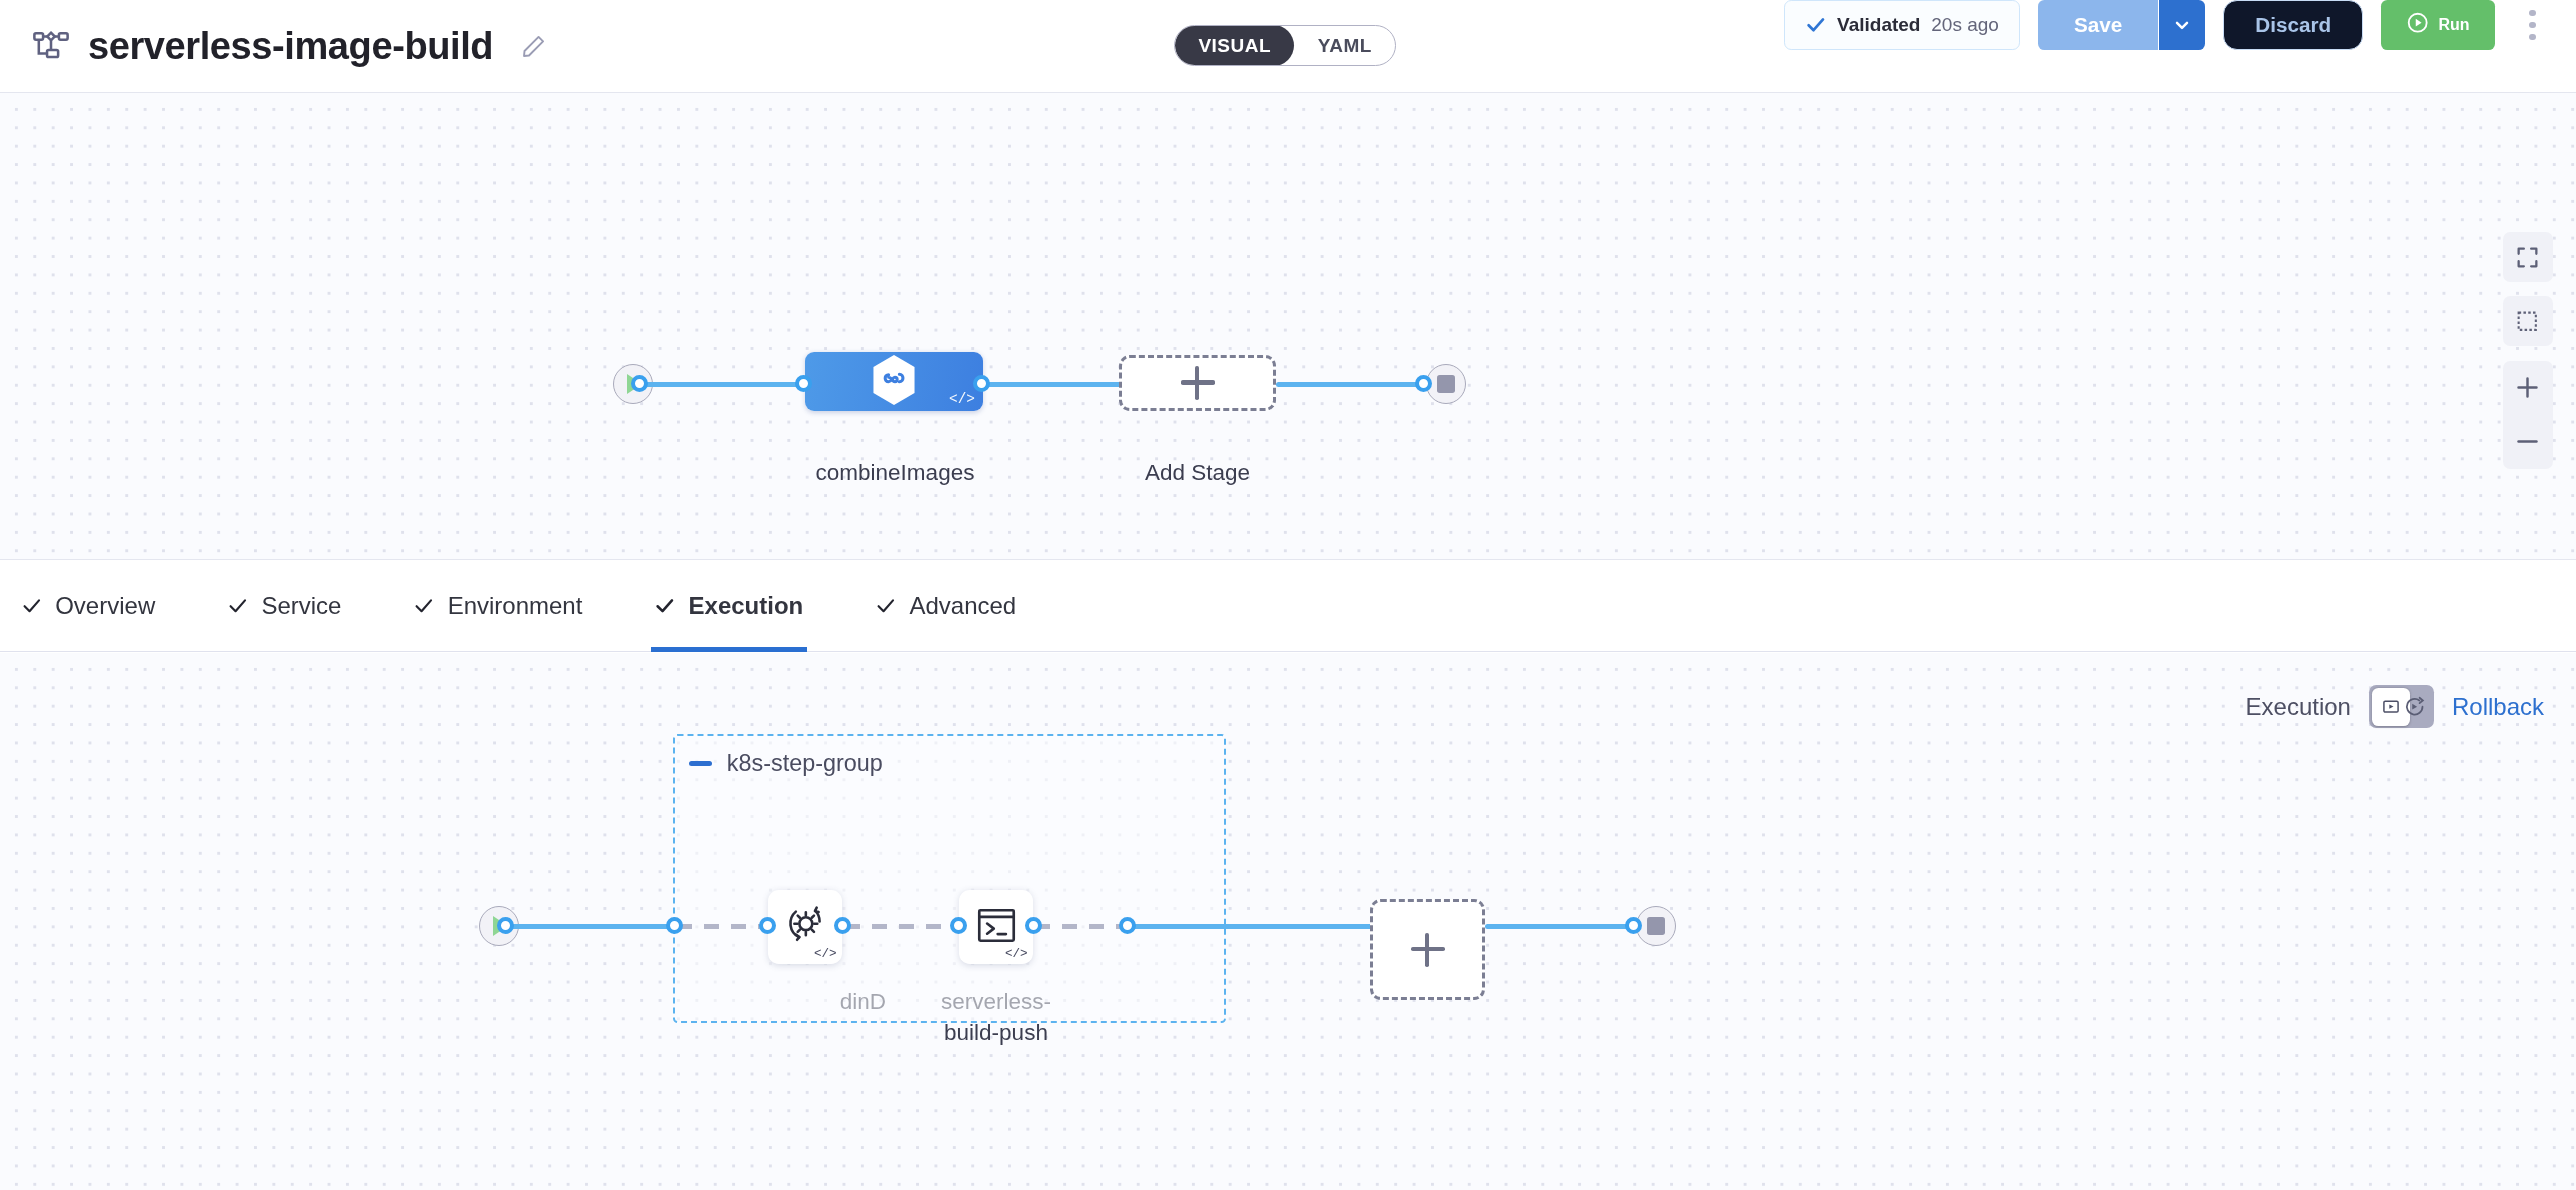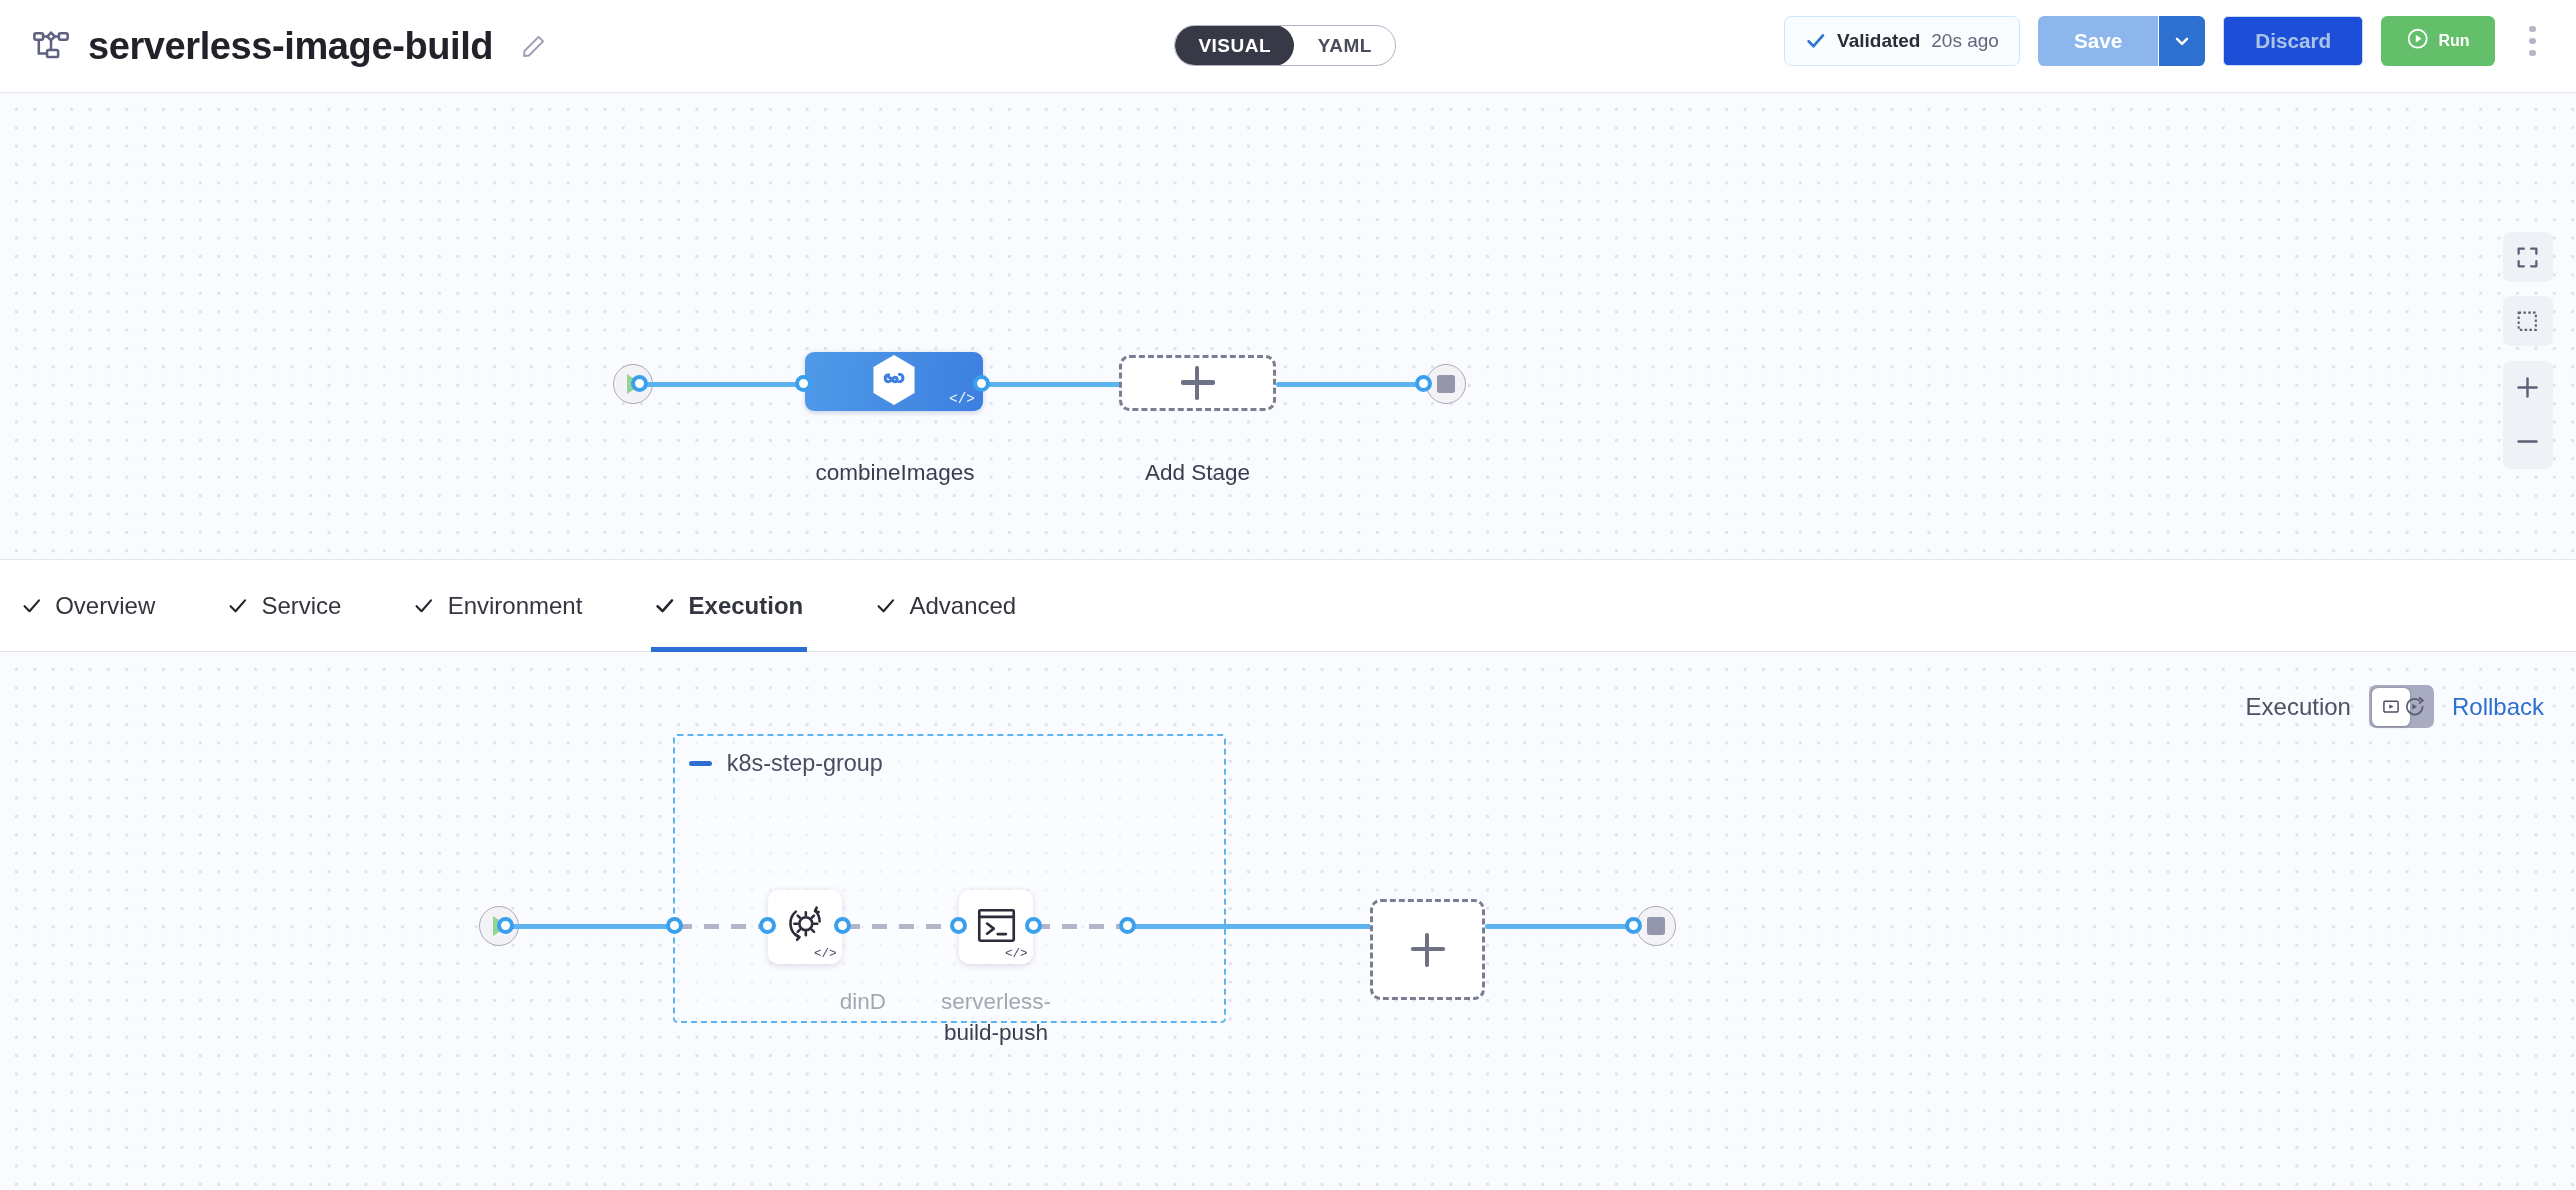--- a/index.html
+++ b/index.html
@@ -38,21 +38,21 @@
   .seg {
     height: 41px; display: flex; align-items: center; justify-content: center;
     font-size: 19px; font-weight: 700; letter-spacing: 0.5px;
     padding: 0 23.4px; cursor: pointer;
   }
   .seg.active { background: #383946; color: #ffffff; border-radius: 20.7px; }
   .seg.inactive { color: #4a4c5c; }
 
   .hdr-right {
     position: absolute; right: 23.4px; top: 0; height: 82px;
-    display: flex; align-items: center; gap: 18px;
+    display: flex; align-items: flex-start; gap: 18px;
   }
   .validated-chip {
     display: flex; align-items: center; gap: 10.8px;
     height: 50px; padding: 0 20px;
     border: 0.9px solid #cfe6fb; border-radius: 7.2px; background: #fafdff;
     font-size: 19px;
   }
   .validated-chip .vt { font-weight: 700; color: #2b2c38; }
   .validated-chip .vtime { color: #63657a; font-weight: 400; }
   .check-blue { width: 21.6px; height: 21.6px; display:block; }
@@ -61,22 +61,22 @@
   .save-main {
     background: #8cb6ec; color: #ffffff; font-size: 20.7px; font-weight: 700;
     padding: 0 36px; display: flex; align-items: center; justify-content: center;
     border: none; cursor: pointer; font-family: inherit;
   }
   .save-caret {
     background: #2d70cf; width: 47px; display: flex; align-items: center;
     justify-content: center; cursor: pointer; border-left: 0.9px solid #ffffff;
   }
   .discard-btn {
-    height: 50px; padding: 0 31px; border: 0.9px solid #c8dcf5; border-radius: 5px;
-    background: #1d4ed8; color: #a9c4e8; font-size: 20.7px; font-weight: 700;
+    height: 50px; padding: 0 31px; border: 0.9px solid #c8dcf5; border-radius: 14px;
+    background: #0f172a; color: #a9c4e8; font-size: 20.7px; font-weight: 700;
     display: flex; align-items: center; cursor: pointer; font-family: inherit;
   }
   .run-btn {
     height: 50px; padding: 0 25px; border: none; border-radius: 6.3px;
     background: #64bf6a; color: #ffffff; font-size: 16px; font-weight: 700;
     display: flex; align-items: center; gap: 9px; cursor: pointer; font-family: inherit;
   }
   .kebab { width: 40px; height: 50px; display: flex; flex-direction: column;
            align-items: center; justify-content: center; gap: 5.4px; cursor: pointer; }
   .kebab i { width: 6.3px; height: 6.3px; border-radius: 50%; background: #b3b5c8; display: block; }

